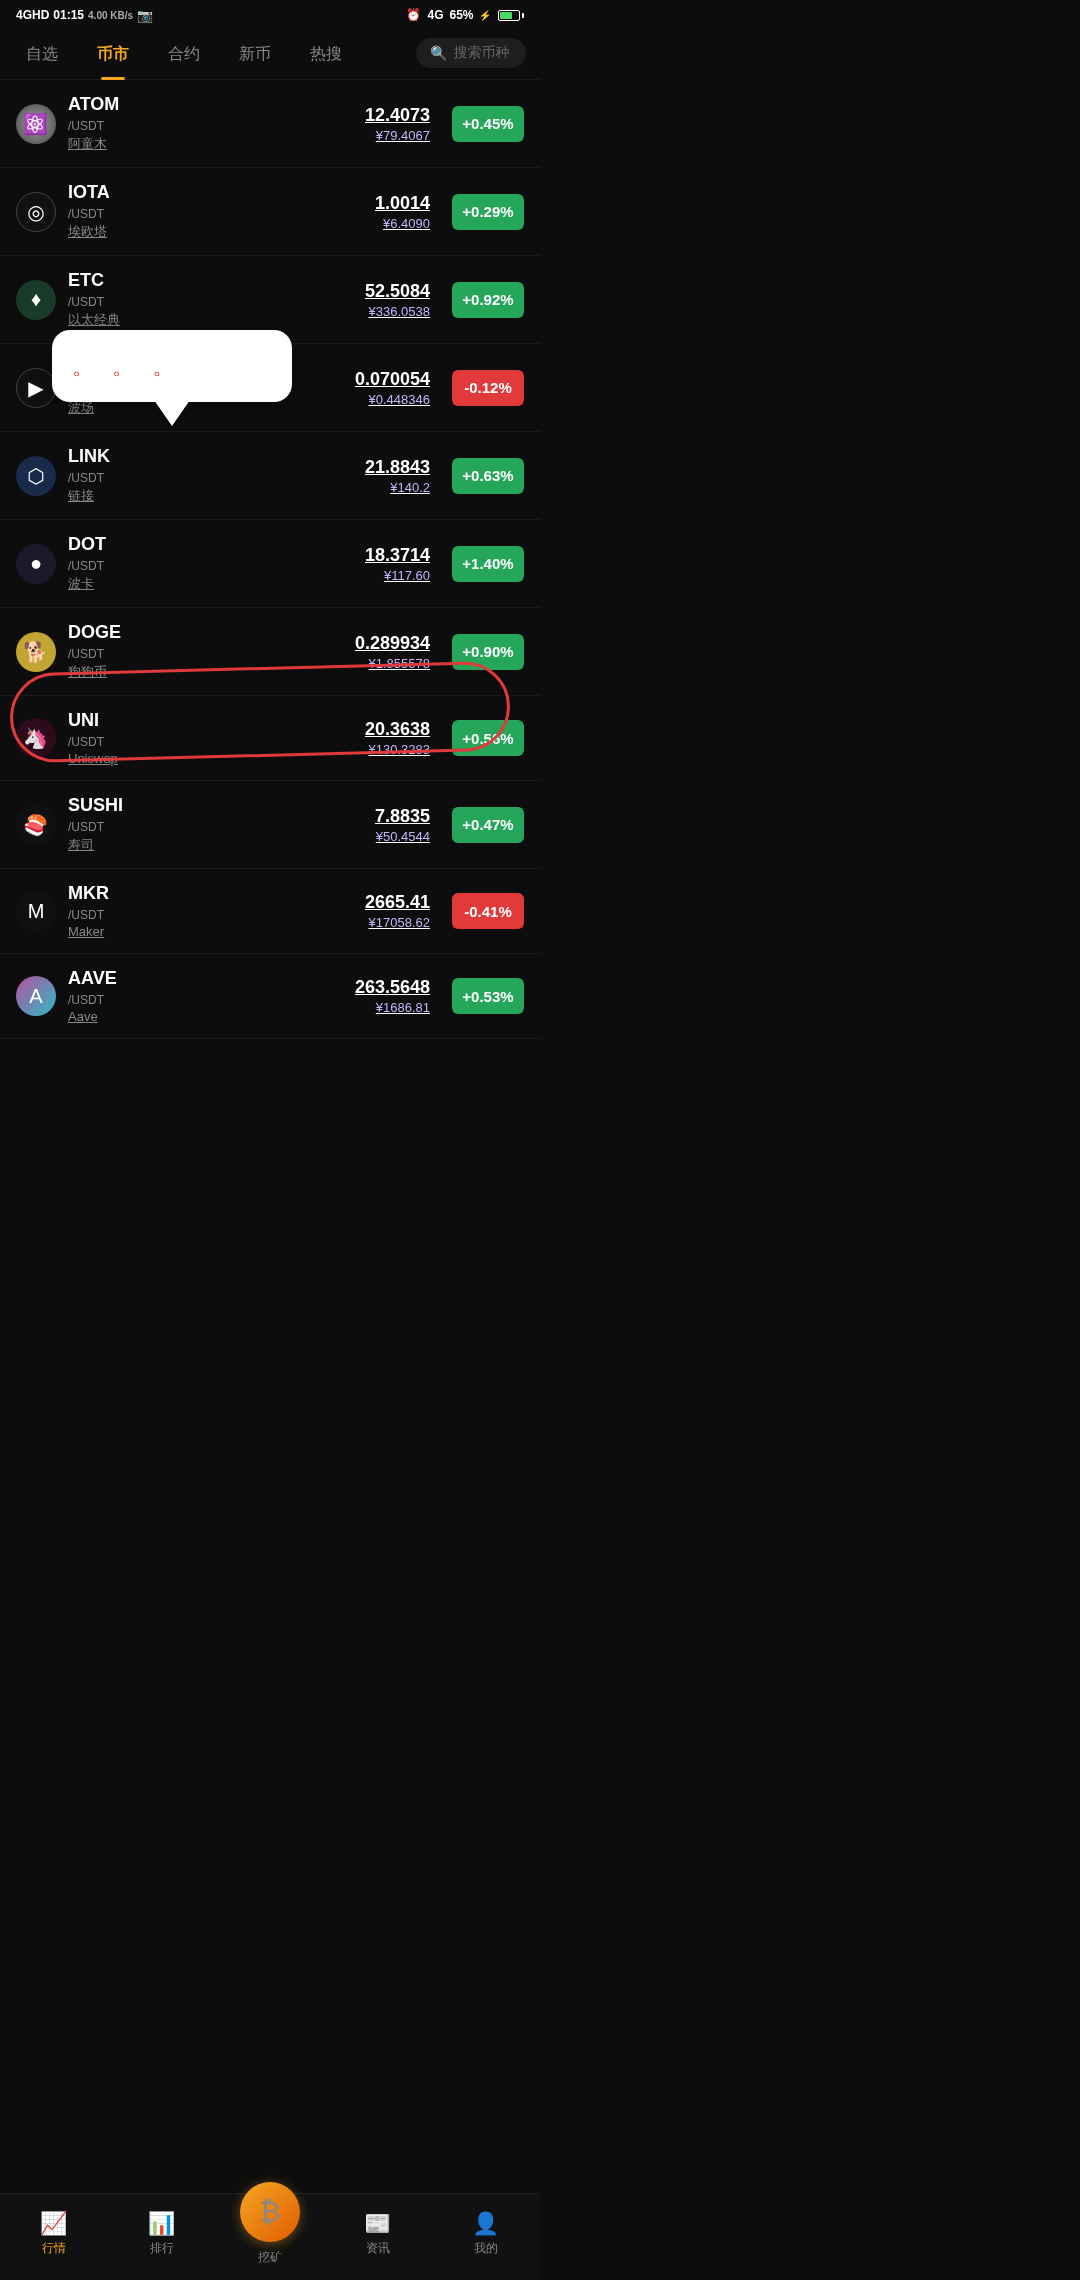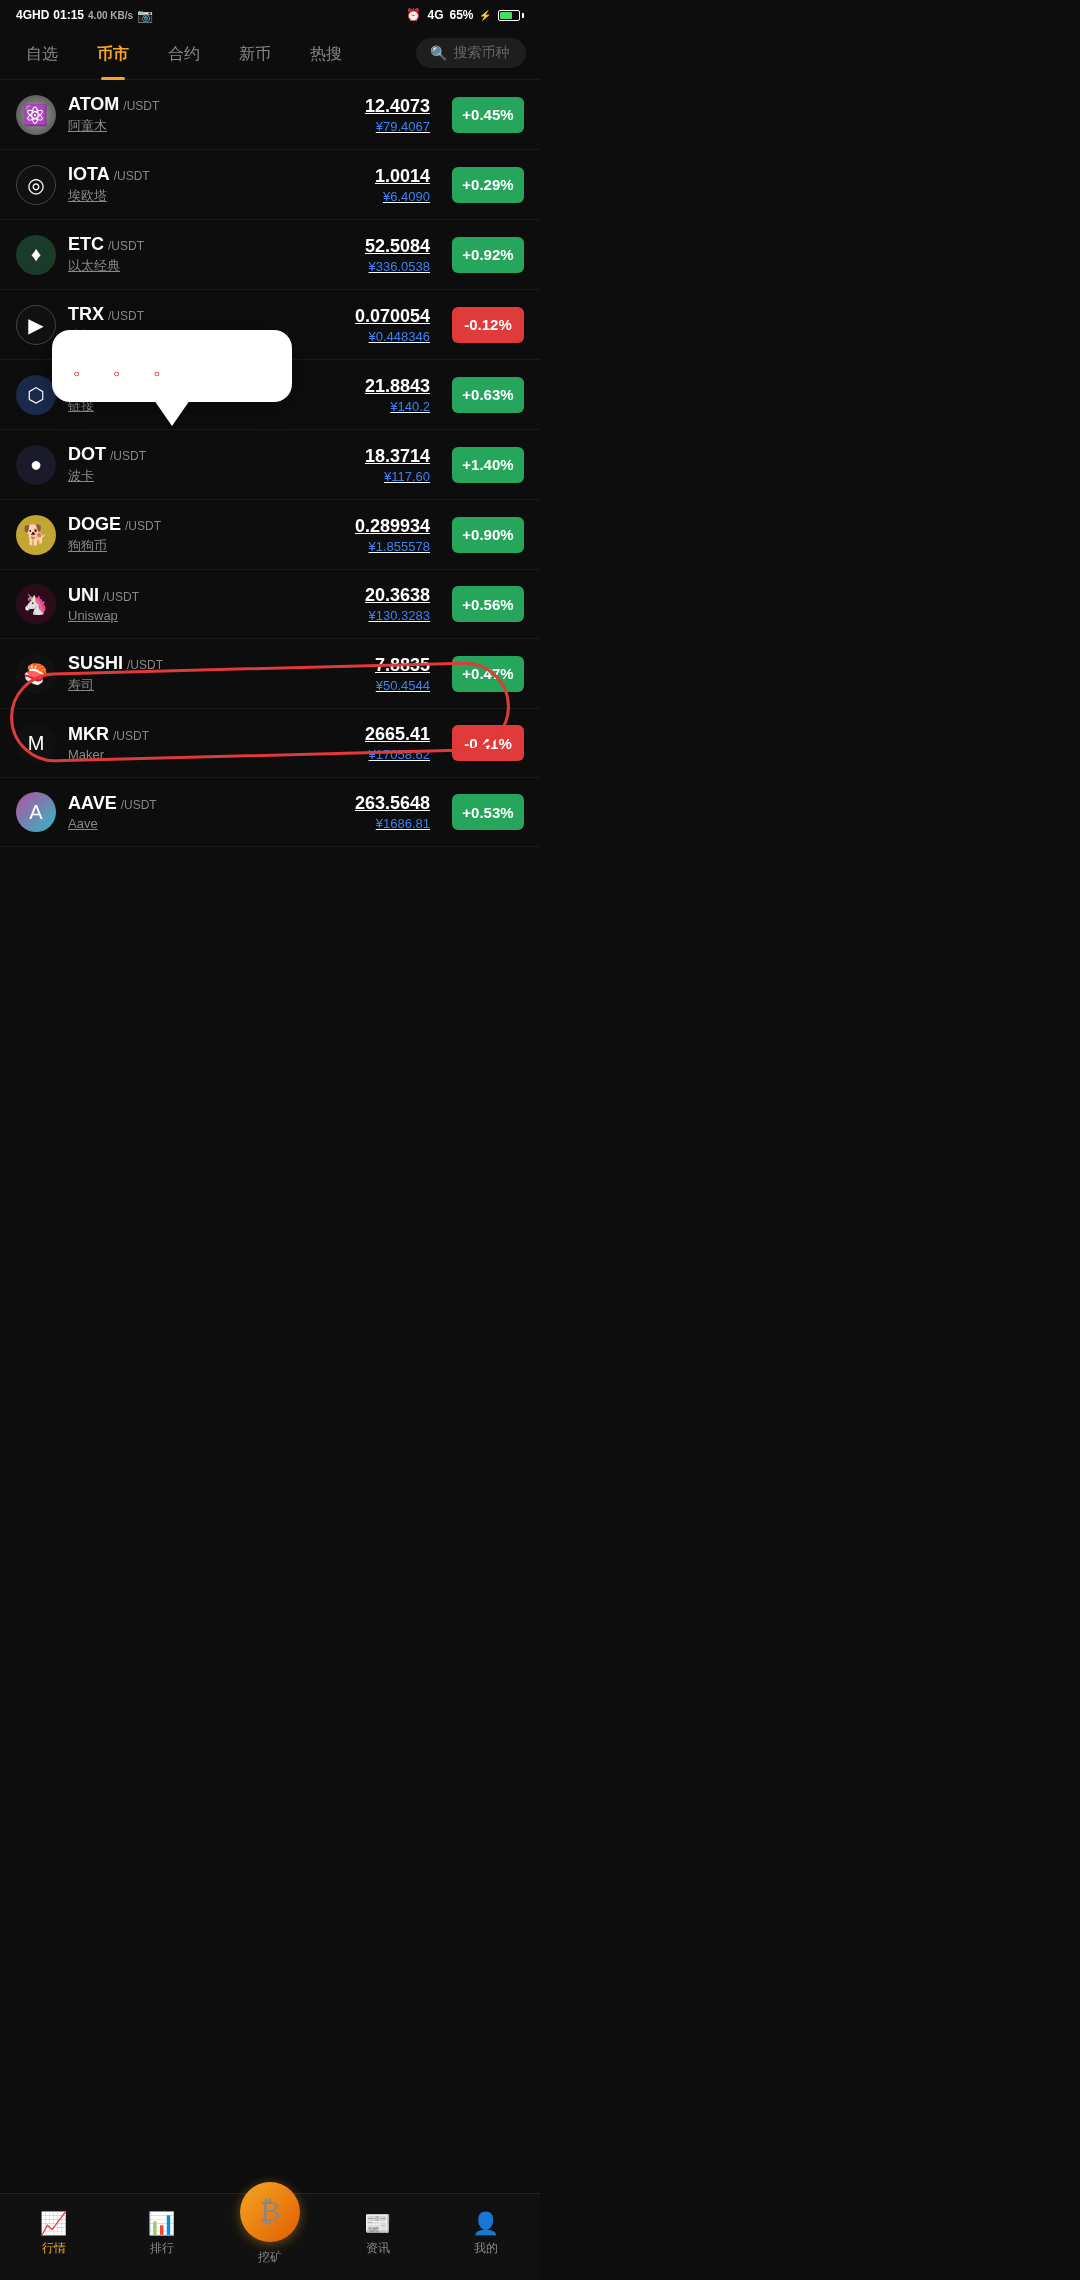--- a/index.html
+++ b/index.html
@@ -90,27 +90,27 @@
       gap: 12px;
     }
     .coin-icon {
       width: 40px; height: 40px; border-radius: 50%;
       display: flex; align-items: center; justify-content: center;
       font-size: 20px; flex-shrink: 0;
       background: #222;
       overflow: hidden;
     }
     .coin-info { flex: 1; }
-    .coin-name-row { display: flex; align-items: baseline; gap: 4px; }
+    .coin-name-row { display: flex; align-items: baseline; gap: 4px; flex-direction: column; }
     .coin-ticker { font-size: 18px; font-weight: 700; color: #fff; }
     .coin-pair { font-size: 12px; color: #888; }
     .coin-cn { font-size: 13px; color: #888; margin-top: 2px; text-decoration: underline; }
     .coin-price { text-align: right; flex-shrink: 0; margin-right: 10px; text-decoration: underline; }
     .coin-price-main { font-size: 18px; font-weight: 600; color: #fff; }
-    .coin-price-cny { font-size: 13px; color: #3b82f6; margin-top: 2px; }
+    .coin-price-cny { font-size: 13px; color: #c4b5fd; margin-top: 2px; }
     .coin-change {
       width: 72px; height: 36px; border-radius: 6px;
       display: flex; align-items: center; justify-content: center;
       font-size: 15px; font-weight: 600; flex-shrink: 0;
     }
     .green { background: #26a65b; }
     .red { background: #e03a3a; }
 
     
     .speech-bubble {

